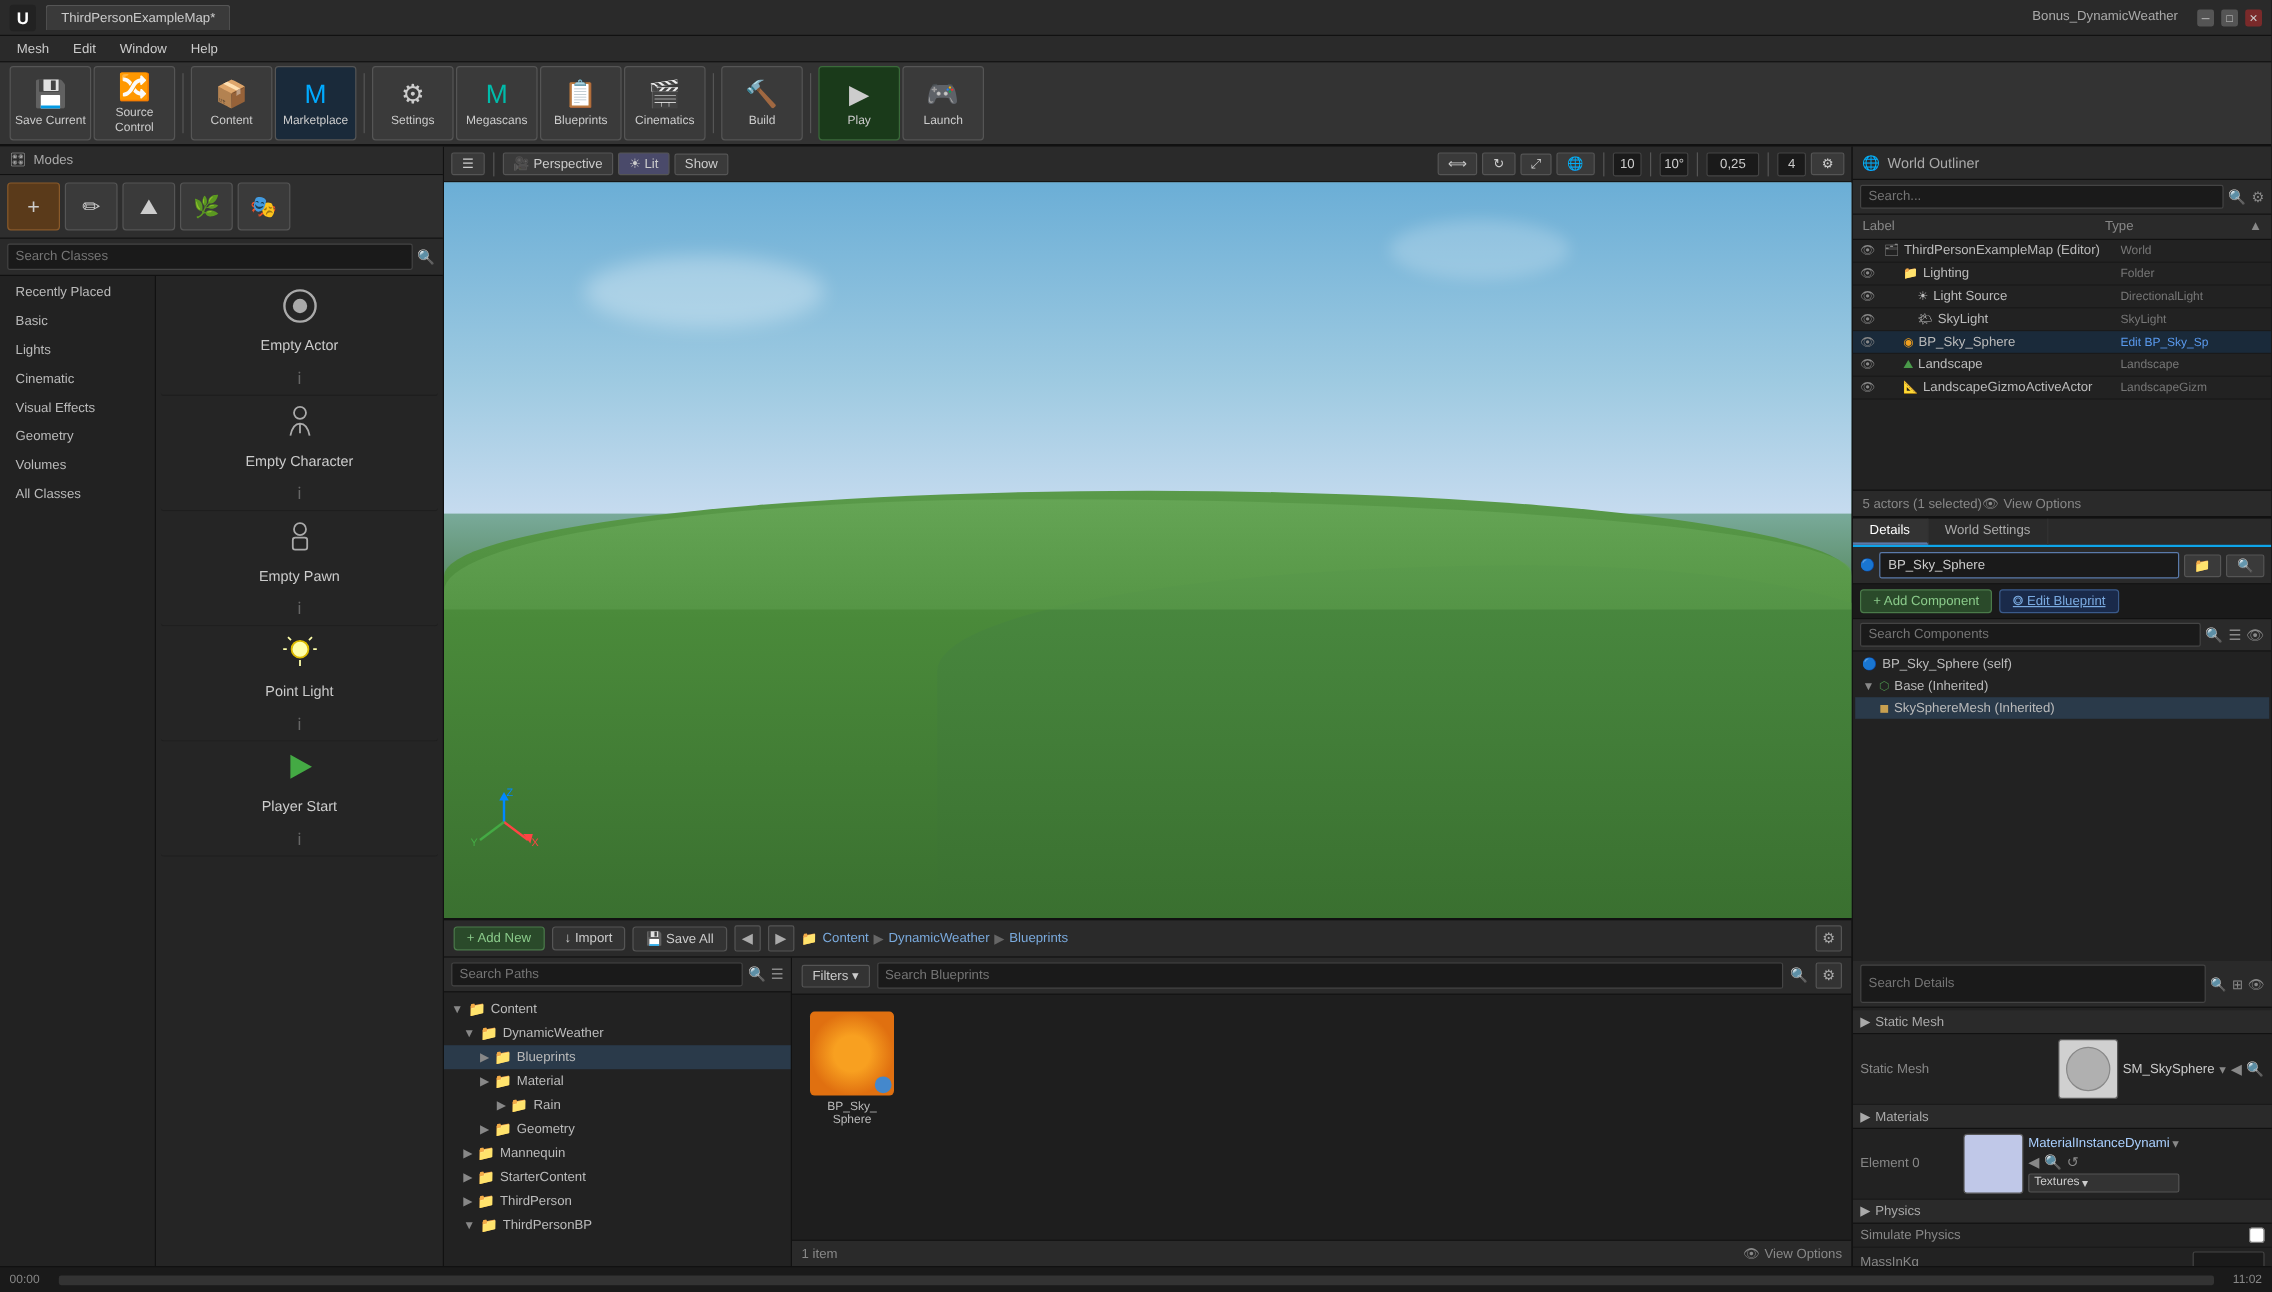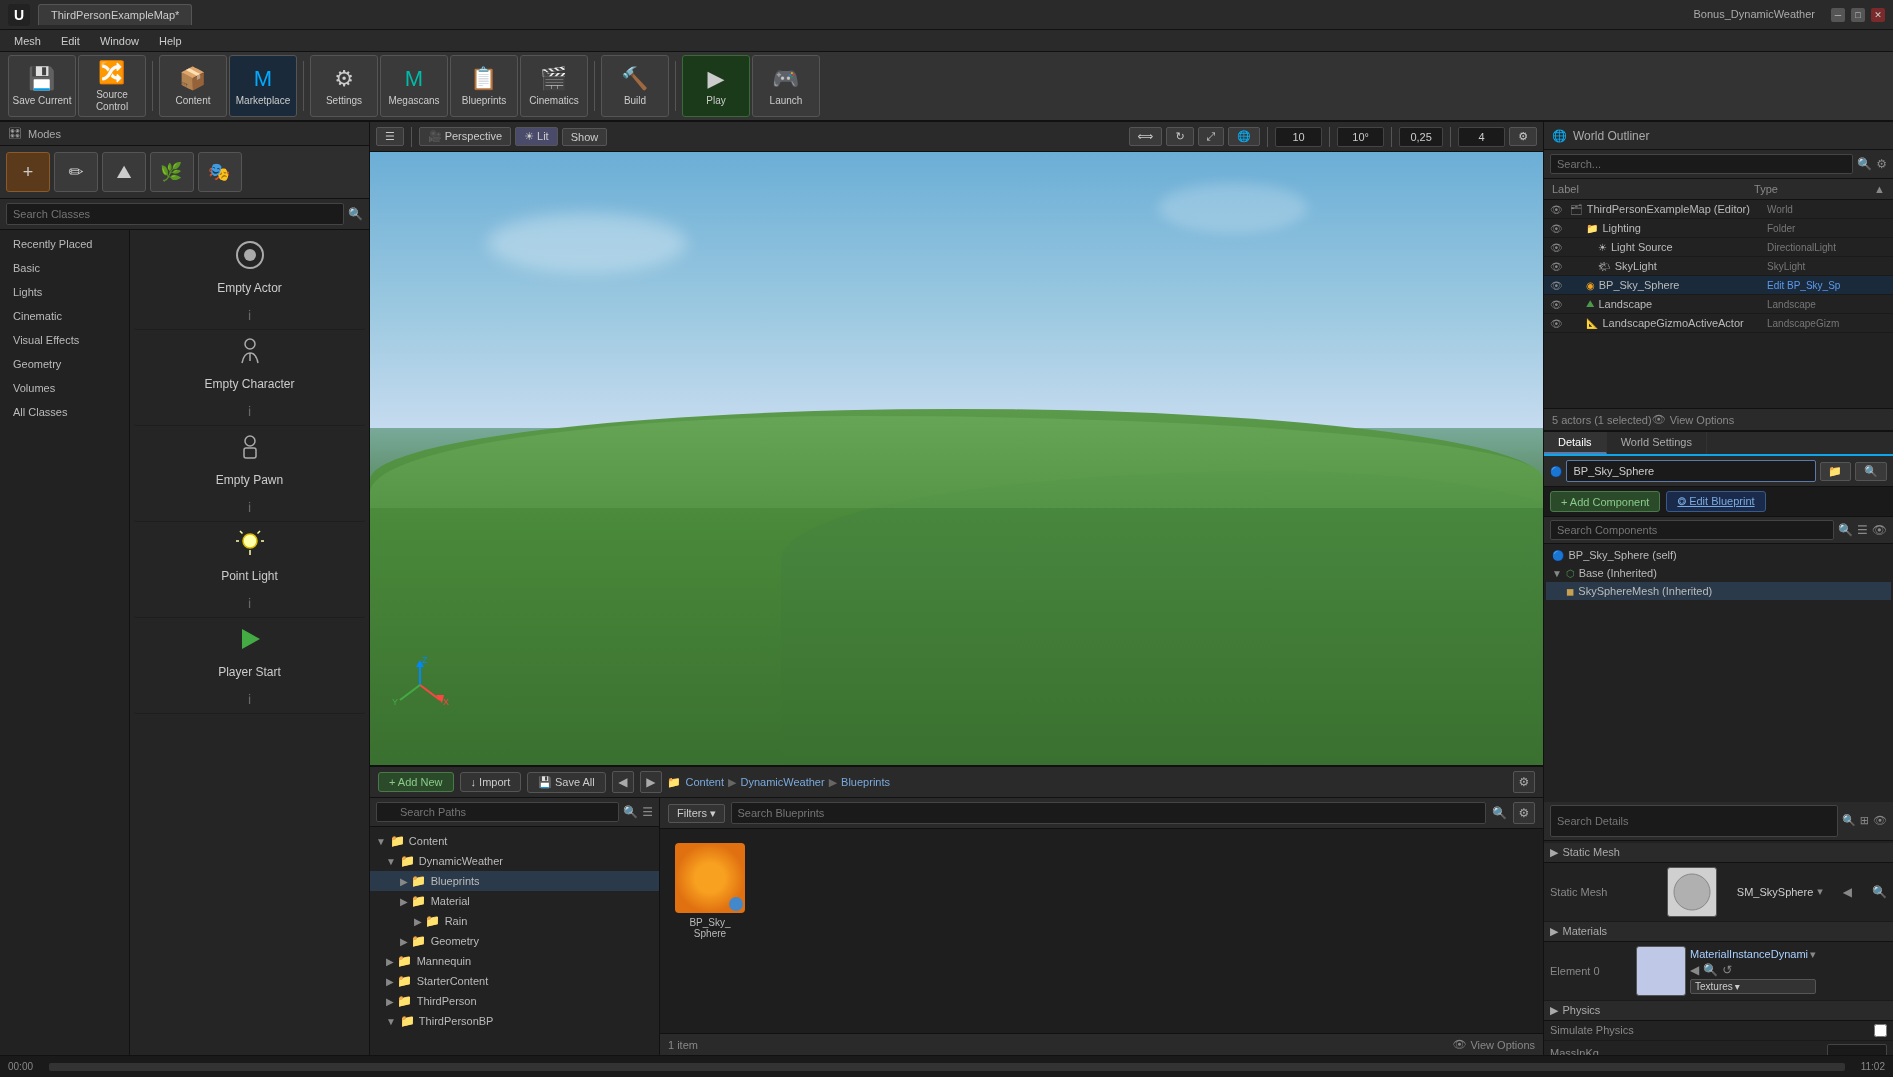--- a/index.html
+++ b/index.html
@@ -226,21 +226,21 @@
       background: #3a3a3a;
       border: 1px solid #555;
       border-radius: 2px;
       font-size: 11px;
       color: #ccc;
       cursor: pointer;
     }
     .vp-btn.active { background: #4a4a6a; }
     .vp-sep { width: 1px; height: 20px; background: #555; margin: 0 3px; }
     .vp-number {
-      width: 47px; height: 20px;
+      width: 24px; height: 20px;
       background: #1a1a1a;
       border: 1px solid #444;
       border-radius: 2px;
       font-size: 11px;
       color: #ccc;
       text-align: center;
       display: flex; align-items: center; justify-content: center;
     }
     .vp-spacer { flex: 1; }
     .viewport-canvas {
@@ -517,21 +517,21 @@
       background: #2a2a2a;
       border-bottom: 1px solid #111;
       gap: 4px;
     }
     .content-left-search input {
       flex: 1;
       background: #1a1a1a;
       border: 1px solid #444;
       border-radius: 2px;
       color: #ccc;
-      padding: 2px 23px;
+      padding: 2px 6px;
       font-size: 11px;
       height: 20px;
     }
     .folder-tree {
       flex: 1;
       overflow-y: auto;
       padding: 4px 0;
     }
     .folder-item {
       display: flex;
@@ -1179,21 +1179,21 @@
             <span style="color:#888;">⊞</span>
             <span style="color:#888;">👁</span>
           </div>
 
           <div style="background:#2a2a2a;padding:3px 6px;font-size:11px;color:#aaa;border-bottom:1px solid #111;display:flex;align-items:center;gap:4px;">
             <span>▶</span>
             <span>Static Mesh</span>
           </div>
           <div style="display:flex;align-items:center;padding:4px 6px;gap:6px;border-bottom:1px solid #1a1a1a;">
             <div style="flex:1;font-size:11px;color:#888;">Static Mesh</div>
-            <div style="display:flex;align-items:center;gap:20px;">
+            <div style="display:flex;align-items:center;gap:4px;">
               <div style="width:50px;height:50px;background:#d0d0d0;border:1px solid #555;border-radius:3px;display:flex;align-items:center;justify-content:center;">
                 <svg width="40" height="40" viewBox="0 0 40 40">
                   <ellipse cx="20" cy="20" rx="18" ry="18" fill="#b0b0b0" stroke="#888" stroke-width="1"></ellipse>
                 </svg>
               </div>
               <div style="font-size:11px;color:#ccc;display:flex;align-items:center;gap:4px;">
                 <span>SM_SkySphere</span>
                 <span style="color:#888;">▾</span>
               </div>
               <span style="color:#888;">◀</span>

